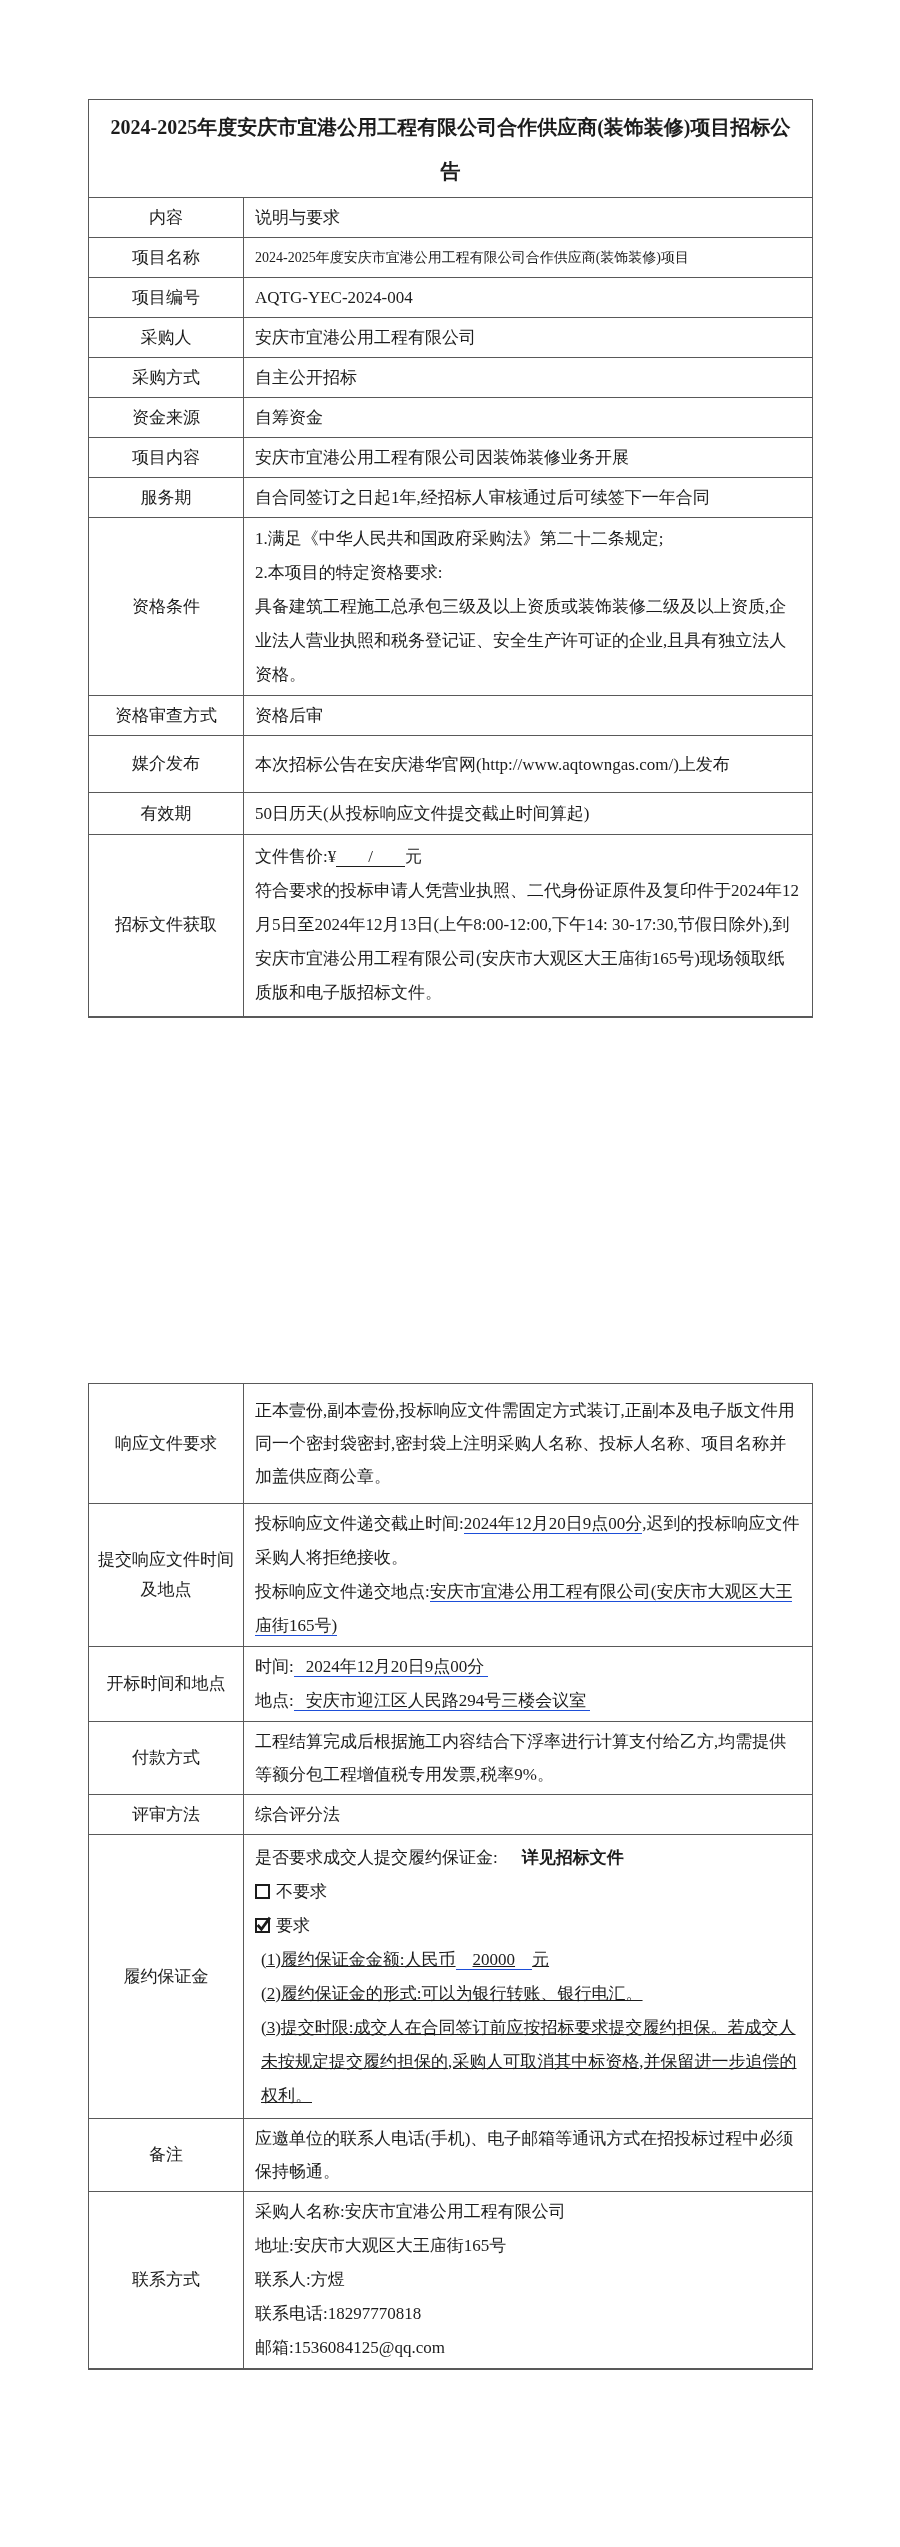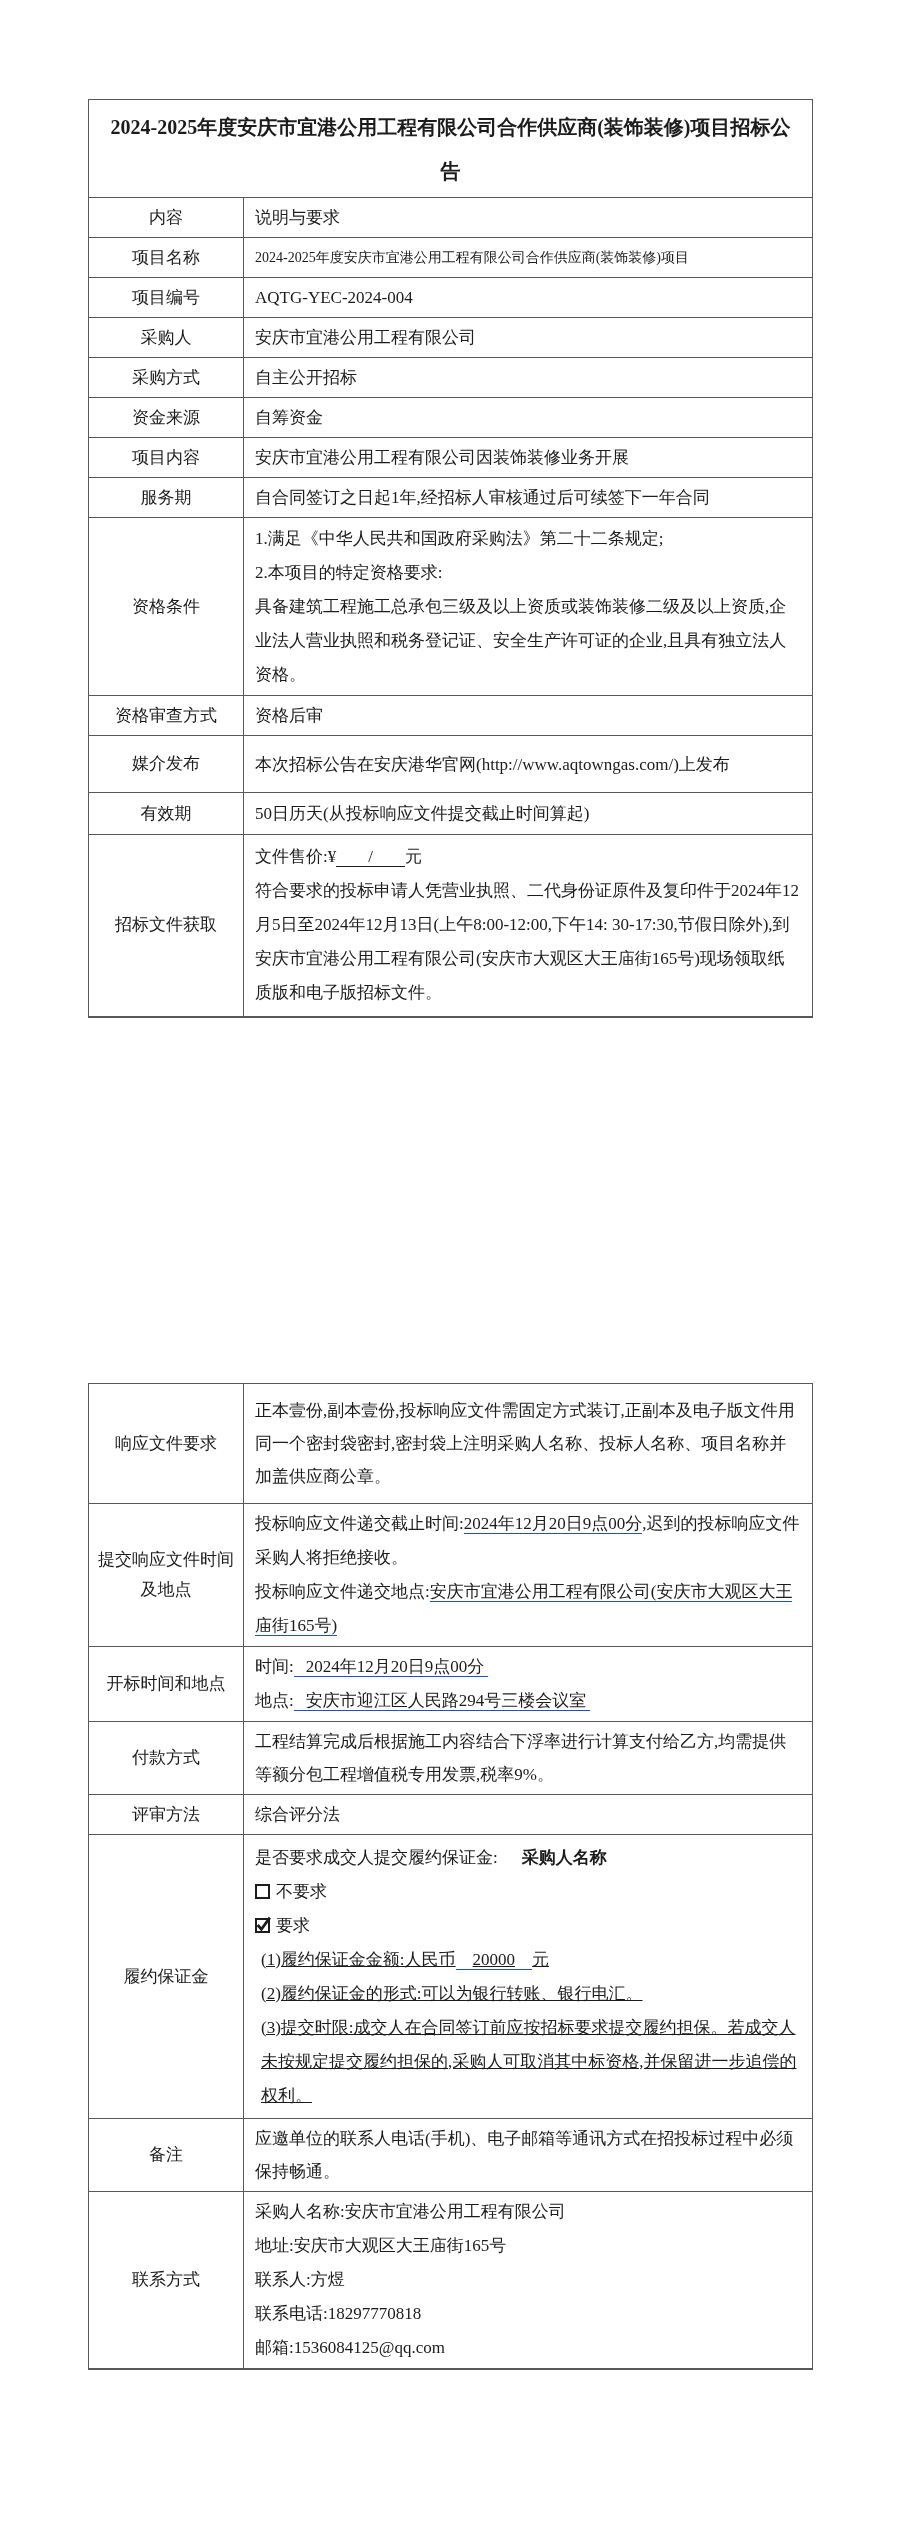--- a/index.html
+++ b/index.html
@@ -182,21 +182,21 @@
 
   <tr style="height:33px">
     <td class="lab">评审方法</td>
     <td class="val">综合评分法</td>
   </tr>
 
   <tr style="height:284px">
     <td class="lab">履约保证金</td>
     <td class="val">
       <div class="ln">
-        <span>是否要求成交人提交履约保证金:</span><span class="bold-gap">采购人名称</span>
+        <span>是否要求成交人提交履约保证金:</span><span class="bold-gap">详见招标文件</span>
       </div>
       <div class="ln">
         <span class="cb"></span><span>不要求</span>
       </div>
       <div class="ln">
         <span class="cb"><svg viewBox="0 0 16 16" xmlns="http://www.w3.org/2000/svg">
                 <polyline points="2.5,8.5 6,12.5 14,1.5" fill="none" stroke="#1c1c1c" stroke-width="2.6"></polyline>
               </svg></span><span>要求</span>
       </div>
       <div class="ln ind">

